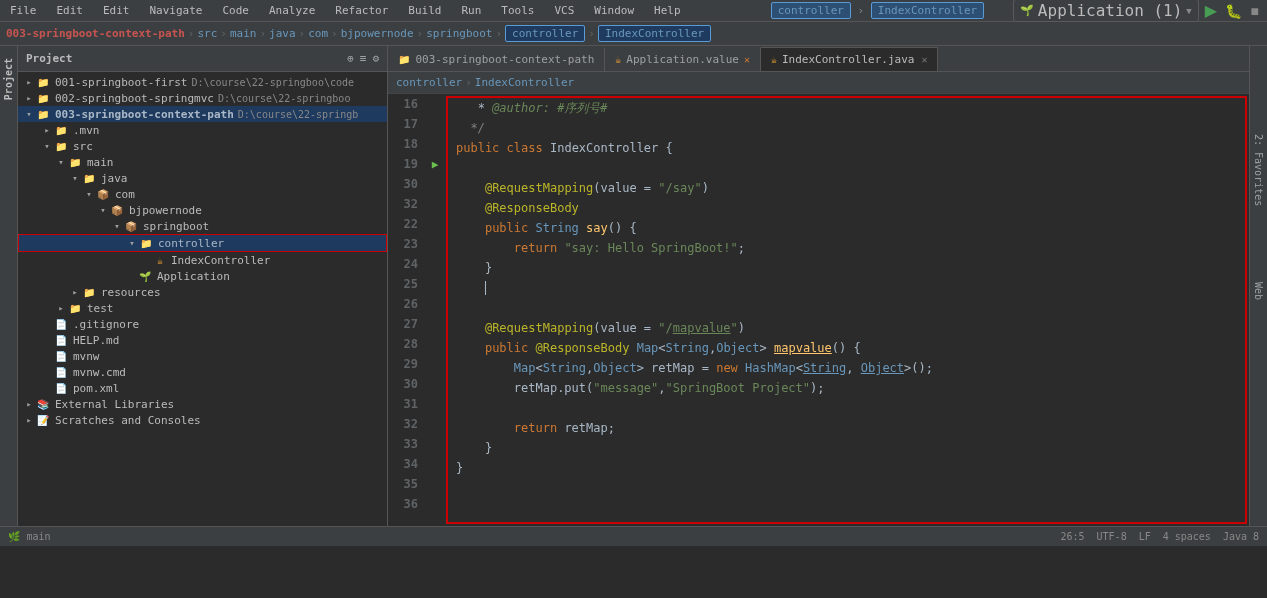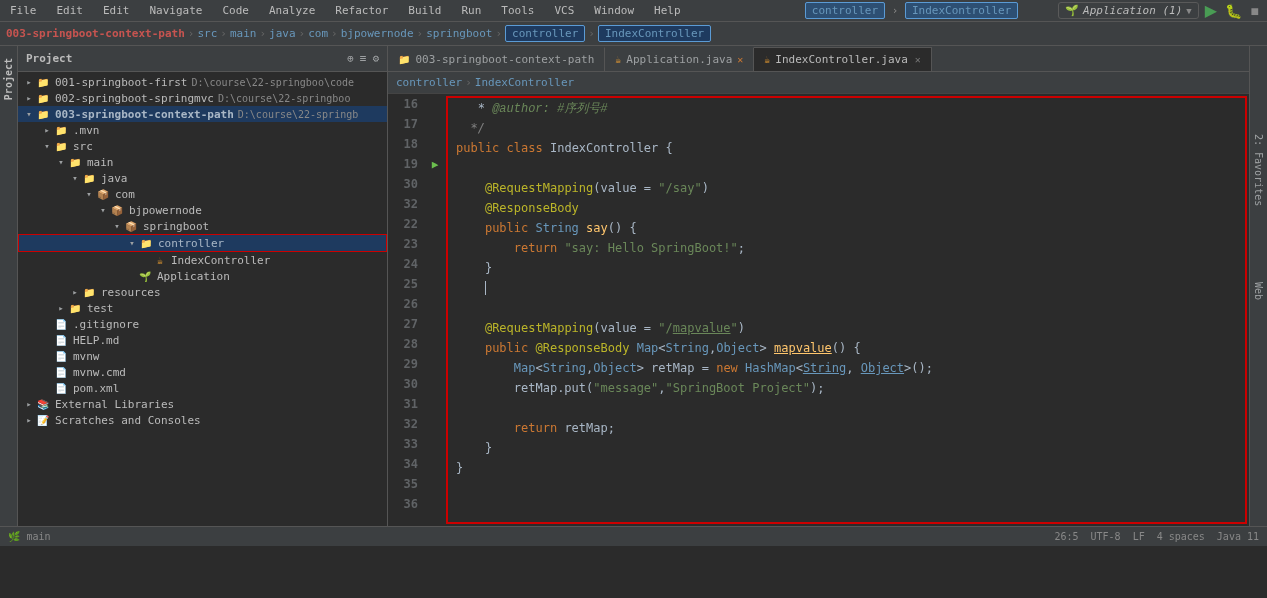--- a/index.html
+++ b/index.html
@@ -217,32 +217,32 @@
     <span class="menu-item">Code</span>
     <span class="menu-item">Analyze</span>
     <span class="menu-item">Refactor</span>
     <span class="menu-item">Build</span>
     <span class="menu-item">Run</span>
     <span class="menu-item">Tools</span>
     <span class="menu-item">VCS</span>
     <span class="menu-item">Window</span>
     <span class="menu-item">Help</span>
 
-    <div style="margin-left:auto;display:flex;align-items:center;gap:24px;">
+    <div style="margin-left:auto;display:flex;align-items:center;gap:13px;">
 
       <span style="color:#9da0a2;font-size:11px;">
         <span style="color:#6897bb;background:#2d4f73;padding:1px 6px;border-radius:2px;border:1px solid #5b9bd5;">controller</span>
         <span style="color:#888;"> › </span>
         <span style="color:#6897bb;background:#2d4f73;padding:1px 6px;border-radius:2px;border:1px solid #5b9bd5;">IndexController</span>
       </span>
 
       <div style="display:flex;align-items:center;gap:4px;margin-left:16px;">
         <div style="display:flex;align-items:center;background:#3c3f41;border:1px solid #5a5a5a;border-radius:3px;padding:1px 6px;gap:4px;cursor:pointer;">
           <span style="color:#6bbf4e;font-size:11px;">🌱</span>
-          <span style="color:#bbbbbb;font-size:11px;font-style:italic;">Application (1)</span>
+          <span style="color:#bbbbbb;font-size:16px;">Application (1)</span>
           <span style="color:#888;font-size:9px;">▼</span>
         </div>
         <button style="background:none;border:none;cursor:pointer;color:#499c54;font-size:16px;padding:2px;">▶</button>
         <button style="background:none;border:none;cursor:pointer;color:#c75450;font-size:14px;padding:2px;">🐛</button>
         <button style="background:none;border:none;cursor:pointer;color:#888;font-size:14px;padding:2px;">■</button>
       </div>
     </div>
   </div>
 
   <div class="top-path-bar">
@@ -401,21 +401,21 @@
 
     <div class="editor-area" style="position:relative;">
 
       <div class="editor-tabs">
         <div class="editor-tab">
           <span style="color:#c0a030;font-size:10px;">📁</span>
           <span>003-springboot-context-path</span>
         </div>
         <div class="editor-tab">
           <span style="color:#f0a030;font-size:10px;">☕</span>
-          <span>Application.java</span>
+          <span>Application.value</span>
           <span style="color:#cc7832;font-size:10px;">✕</span>
         </div>
         <div class="editor-tab active">
           <span style="color:#f0a030;font-size:10px;">☕</span>
           <span>IndexController.java</span>
           <span class="tab-close">✕</span>
         </div>
       </div>
 
       <div class="editor-breadcrumb">
@@ -470,21 +470,21 @@
           <div style="height:20px;"></div>
           <div style="height:20px;"></div>
           <div style="height:20px;"></div>
           <div style="height:20px;"></div>
           <div style="height:20px;"></div>
           <div style="height:20px;"></div>
         </div>
 
         <div style="flex:1;border:2px solid #cc0000;margin:2px;background:#2b2b2b;padding:0 8px;overflow:auto;">
           <div class="code-line">
-            <span>&nbsp;&nbsp; * </span><span class="comment" style="color:#6a8759;font-family:Liberation Mono, monospace;">@author: #序列号#</span>
+            <span>&nbsp;&nbsp; * </span><span class="comment" style="color:#6a8759;">@author: #序列号#</span>
           </div>
           <div class="code-line">
             <span class="comment">&nbsp;&nbsp;*/</span>
           </div>
           <div class="code-line">
             <span class="kw">public</span><span> </span><span class="kw">class</span><span> </span><span style="color:#a9b7c6;">IndexController</span><span> {</span>
           </div>
           <div class="code-line"><span></span></div>
           <div class="code-line">
             <span>&nbsp;&nbsp;&nbsp;&nbsp;</span><span class="annotation">@RequestMapping</span><span>(value = </span><span class="string">"/say"</span><span>)</span>
@@ -541,16 +541,16 @@
     </div>
 
   </div>
 
   <div class="status-bar">
     <span>🌿 main</span>
     <span style="margin-left:auto;">26:5</span>
     <span>UTF-8</span>
     <span>LF</span>
     <span>4 spaces</span>
-    <span>Java 11</span>
+    <span>Java 8</span>
   </div>
 
 </div>
 
 </body></html>

